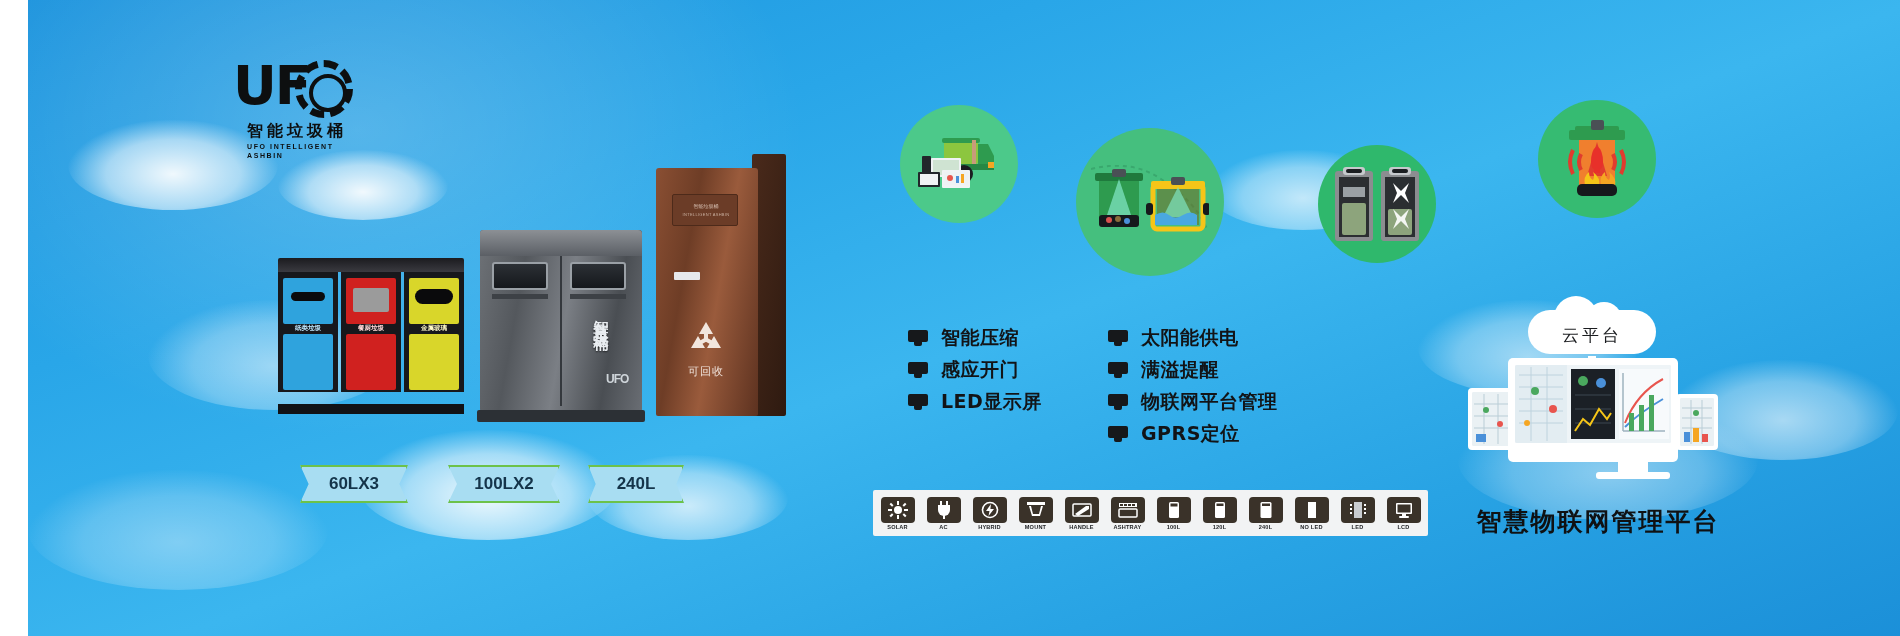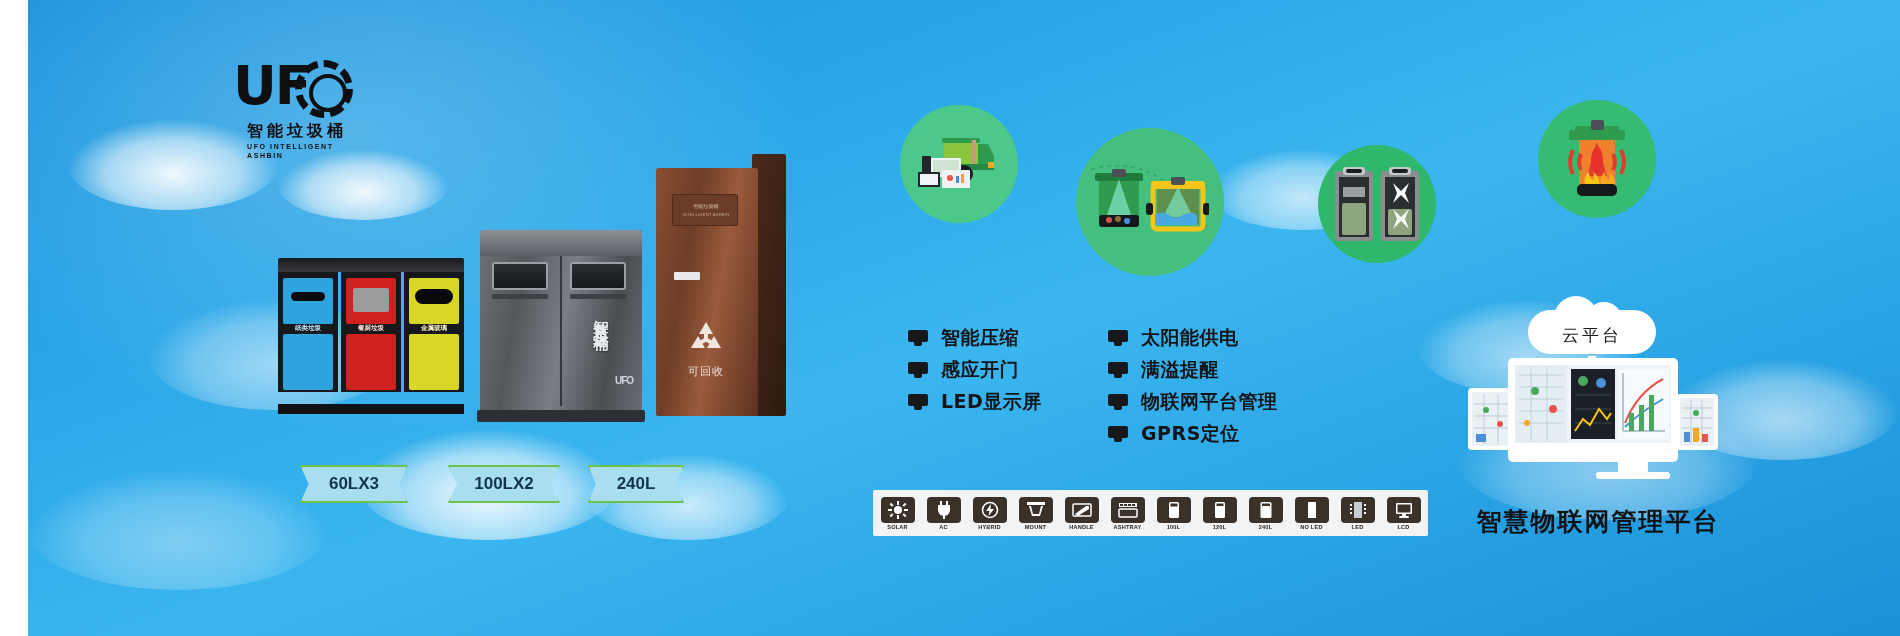--- a/index.html
+++ b/index.html
@@ -82,21 +82,21 @@
   .dbl-win { position:absolute; top:32px; width:56px; height:28px;
     background:linear-gradient(180deg,#2c3035,#15181c); border:2px solid #9aa0a6; border-radius:3px; }
   .dbl-strip { position:absolute; top:64px; width:56px; height:5px; background:#3d4146; }
   .dbl-seam { position:absolute; left:80px; top:26px; width:2px; height:150px; background:#34383d; }
   .dbl-vert {
     position:absolute; left:112px; top:78px;
     writing-mode:vertical-rl; font-size:15px; font-weight:700;
     color:#e9edf1; letter-spacing:4px; line-height:18px;
     text-shadow:0 1px 2px rgba(0,0,0,.6);
   }
-  .dbl-logo { position:absolute; left:135px; bottom:26px; font-size:10px; font-weight:900; color:#cfd5da; letter-spacing:-1px; }
+  .dbl-logo { position:absolute; left:126px; bottom:26px; font-size:12px; font-weight:900; color:#cfd5da; letter-spacing:-1px; }
   .dbl-base { position:absolute; left:-3px; bottom:-10px; width:168px; height:12px; background:#2c3035; border-radius:2px; }
   
   #bin-brown { left:628px; top:168px; width:102px; height:248px;text-decoration:underline; }
   .br-body { position:absolute; inset:0;
     background:linear-gradient(100deg,#8a4f33 0%,#6e3d26 32%,#9a5b3c 58%,#5d3220 100%);
     border-radius:3px 3px 2px 2px; }
   .br-side { position:absolute; left:96px; top:-14px; width:34px; height:262px;
     background:linear-gradient(100deg,#4a2a1b,#2e1a10); border-radius:2px; }
   .br-sign { position:absolute; left:16px; top:26px; width:66px; height:32px;
     background:#6b3c27; border:1px solid #4d2a1a; border-radius:2px; }

